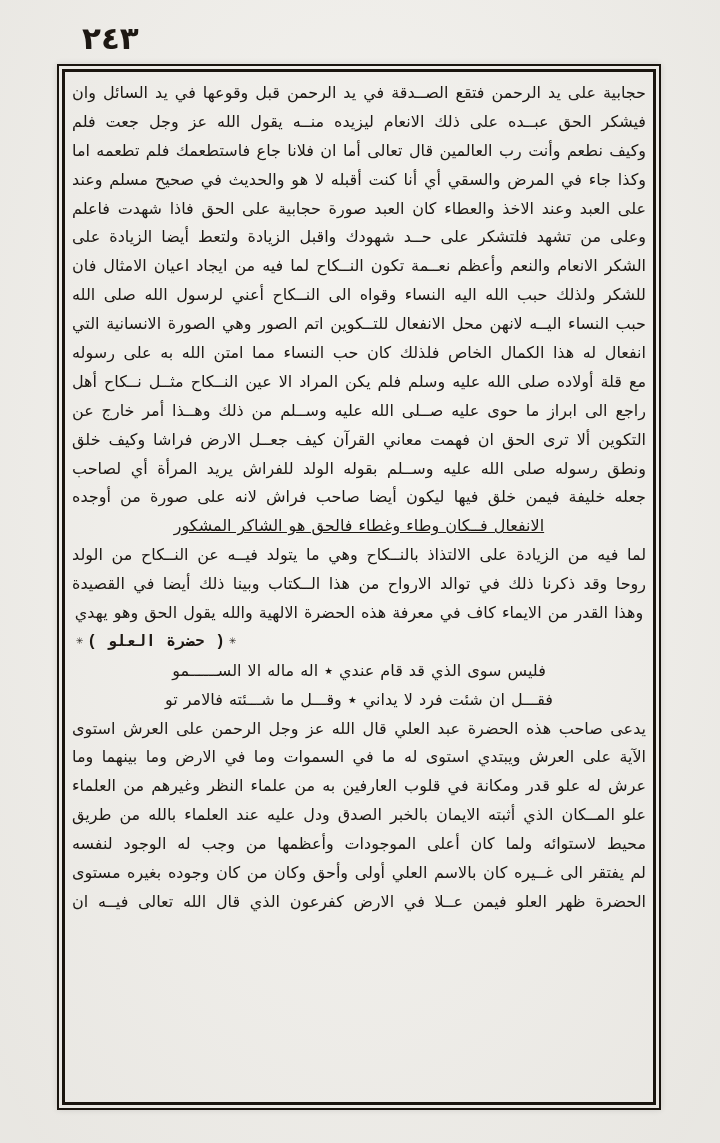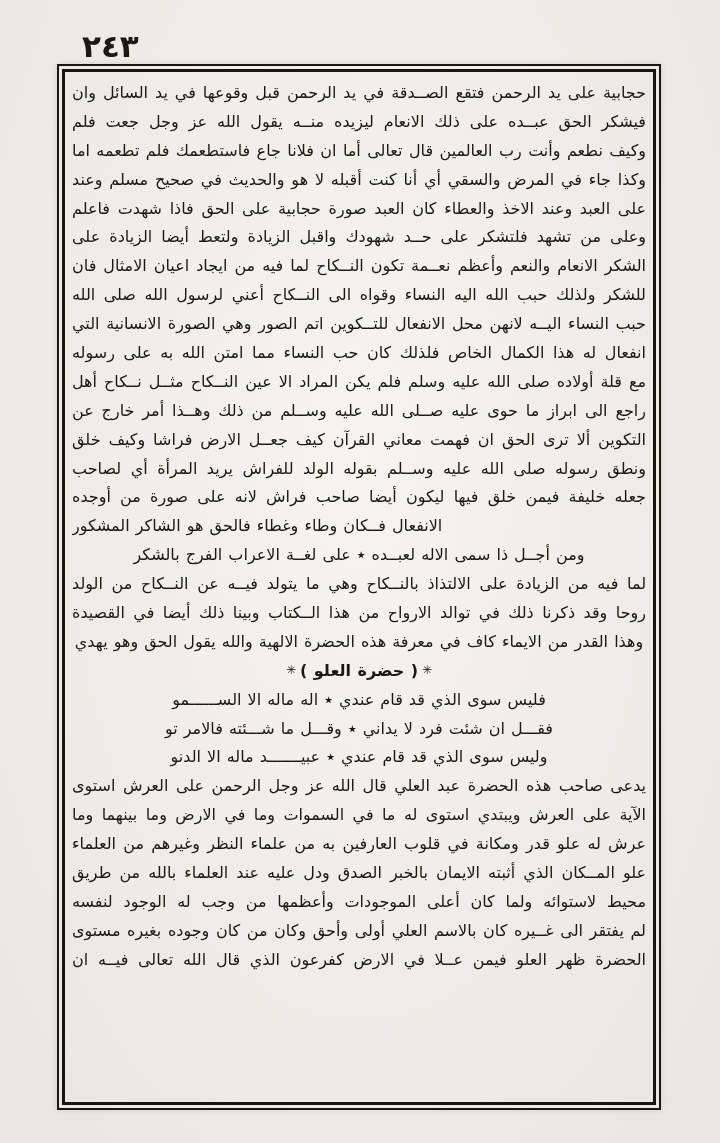--- a/index.html
+++ b/index.html
@@ -17,21 +17,21 @@
   }
   .scan{
     position:relative;
     width:720px; height:1143px;
     background:
       radial-gradient(ellipse at 50% 40%, rgba(255,255,255,.35), rgba(0,0,0,.035) 95%),
       var(--paper);
   }
   .page-number{
     position:absolute;
-    top:28px; left:82px;
+    top:20px; left:82px;
     font-size:31px;
     font-weight:bold;
     color:var(--ink);
     letter-spacing:1px;
   }
   .frame-outer{
     position:absolute;
     left:57px; top:64px;
     width:604px; height:1046px;
     border:2px solid var(--frame);
@@ -48,23 +48,23 @@
   .line{
     font-size:16px;
     line-height:28.9px;
     height:28.9px;
     overflow:hidden;
     color:var(--ink);
     white-space:normal;
     word-spacing:1px;
   }
   .align-justify{ text-align:justify; text-align-last:justify; }
-  .align-start{ text-align:left; }
+  .align-start{ text-align:center;text-decoration:underline; }
   .align-center{ text-align:center; }
-  .heading{ font-weight:bold; text-align:center; }
+  .heading{ font-weight:bold; text-align:left;font-family:Liberation Mono, monospace; }
   .heading .orn{
     font-size:12px;
     padding:0 4px;
     position:relative; top:-2px;
   }
 </style>
 </head>
 <body>
 
 <div class="scan">
@@ -85,35 +85,33 @@
           <div class="line align-justify">الشكر الانعام والنعم وأعظم نعــمة تكون النــكاح لما فيه من ايجاد اعيان الامثال فان في ذلك ايجاد النعم الموجــدة</div>
           <div class="line align-justify">للشكر ولذلك حبب الله اليه النساء وقواه الى النــكاح أعني لرسول الله صلى الله عليه وسلم وأثنى على التبعل وذم التبتل</div>
           <div class="line align-justify">حبب النساء اليــه لانهن محل الانفعال للتــكوين اتم الصور وهي الصورة الانسانية التي لا صورة أكمل منها فلكل محل</div>
           <div class="line align-justify">انفعال له هذا الكمال الخاص فلذلك كان حب النساء مما امتن الله به على رسوله صلى الله عليه وســلم حيث حببهن اليه</div>
           <div class="line align-justify">مع قلة أولاده صلى الله عليه وسلم فلم يكن المراد الا عين النــكاح مثــل نــكاح أهل الجنة لمجرد اللذة لا للانتاج فان ذلك</div>
           <div class="line align-justify">راجع الى ابراز ما حوى عليه صــلى الله عليه وســلم من ذلك وهــذا أمر خارج عن مقتضى حب المحــل المنفعل فيــه</div>
           <div class="line align-justify">التكوين ألا ترى الحق ان فهمت معاني القرآن كيف جعــل الارض فراشا وكيف خلق آدم منها وجعله محل الانفعال</div>
           <div class="line align-justify">ونطق رسوله صلى الله عليه وســلم بقوله الولد للفراش يريد المرأة أي لصاحب الفراش كما كان آدم عليه الســلام حيث</div>
           <div class="line align-justify">جعله خليفة فيمن خلق فيها ليكون أيضا صاحب فراش لانه على صورة من أوجده فأعطاه قوة الفــعل كما أعطاه قوة</div>
           <div class="line align-start">الانفعال فــكان وطاء وغطاء فالحق هو الشاكر المشكور</div>
-          <div class="line align-center">ومن أجــل ذا سمى الاله لعبــده ٭ على لغــة الاعراب الفرج بالشكر</div>
           <div class="line align-justify">لما فيه من الزيادة على الالتذاذ بالنــكاح وهي ما يتولد فيــه عن النــكاح من الولد الروحاني والجسماني دنيا جســما وآخرة</div>
           <div class="line align-justify">روحا وقد ذكرنا ذلك في توالد الارواح من هذا الــكتاب وبينا ذلك أيضا في القصيدة الطويلة الرائية التي أولها</div>
           <div class="line align-center">وهذا القدر من الايماء كاف في معرفة هذه الحضرة الالهية والله يقول الحق وهو يهدي السبيل</div>
         </div>
 
       <div class="line heading">
         <span class="orn">✳</span><span>( حضرة العلو )</span><span class="orn">✳</span>
       </div>
 
       <div>
 
           <div class="line align-center">فليس سوى الذي قد قام عندي ٭ اله ماله الا الســــــمو</div>
           <div class="line align-center">فقـــل ان شئت فرد لا يداني ٭ وقـــل ما شـــئته فالامر تو</div>
-          <div class="line align-center">وليس سوى الذي قد قام عندي ٭ عبيـــــــد ماله الا الدنو</div>
           <div class="line align-justify">يدعى صاحب هذه الحضرة عبد العلي قال الله عز وجل الرحمن على العرش استوى وكان شيخنا العربي يقف في هذه</div>
           <div class="line align-justify">الآية على العرش ويبتدي استوى له ما في السموات وما في الارض وما بينهما وما تحت الثرى أي ثبت له وكل ما سوى الله</div>
           <div class="line align-justify">عرش له علو قدر ومكانة في قلوب العارفين به من علماء النظر وغيرهم من العلماء فعلوه تعالى بهذا التفســير مطلق وبقي</div>
           <div class="line align-justify">علو المــكان الذي أثبته الايمان بالخبر الصدق ودل عليه عند العلماء بالله من طريق الشهود وصور التجلي فهو بكل شئ</div>
           <div class="line align-justify">محيط لاستوائه ولما كان أعلى الموجودات وأعظمها من وجب له الوجود لنفسه اســتقلالا وكان له الغنى صفة ذاتيــة</div>
           <div class="line align-justify">لم يفتقر الى غــيره كان بالاسم العلي أولى وأحق وكان من كان وجوده بغيره مستوى هذا العلي وليس الا الله فمن هــذه</div>
           <div class="line align-justify">الحضرة ظهر العلو فيمن عــلا في الارض كفرعون الذي قال الله تعالى فيــه ان فرعون عــلا في الارض وجعــل العلو</div>
         </div>
 
     </div>

